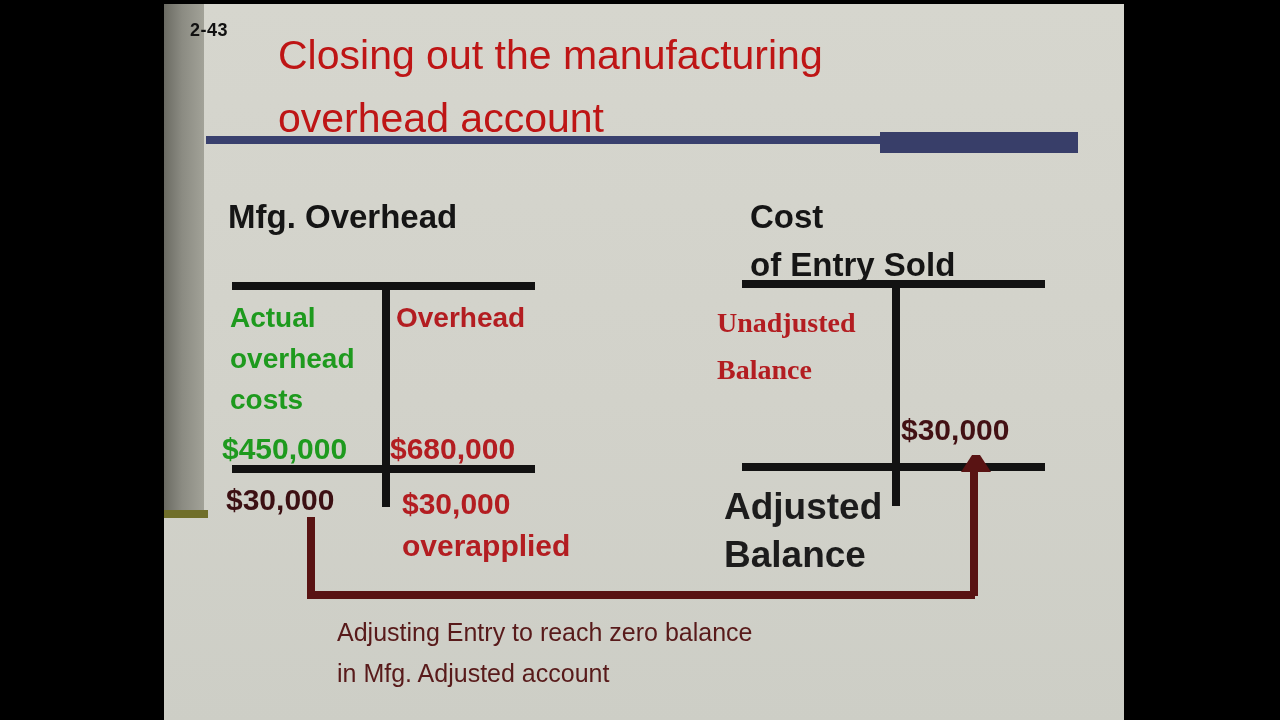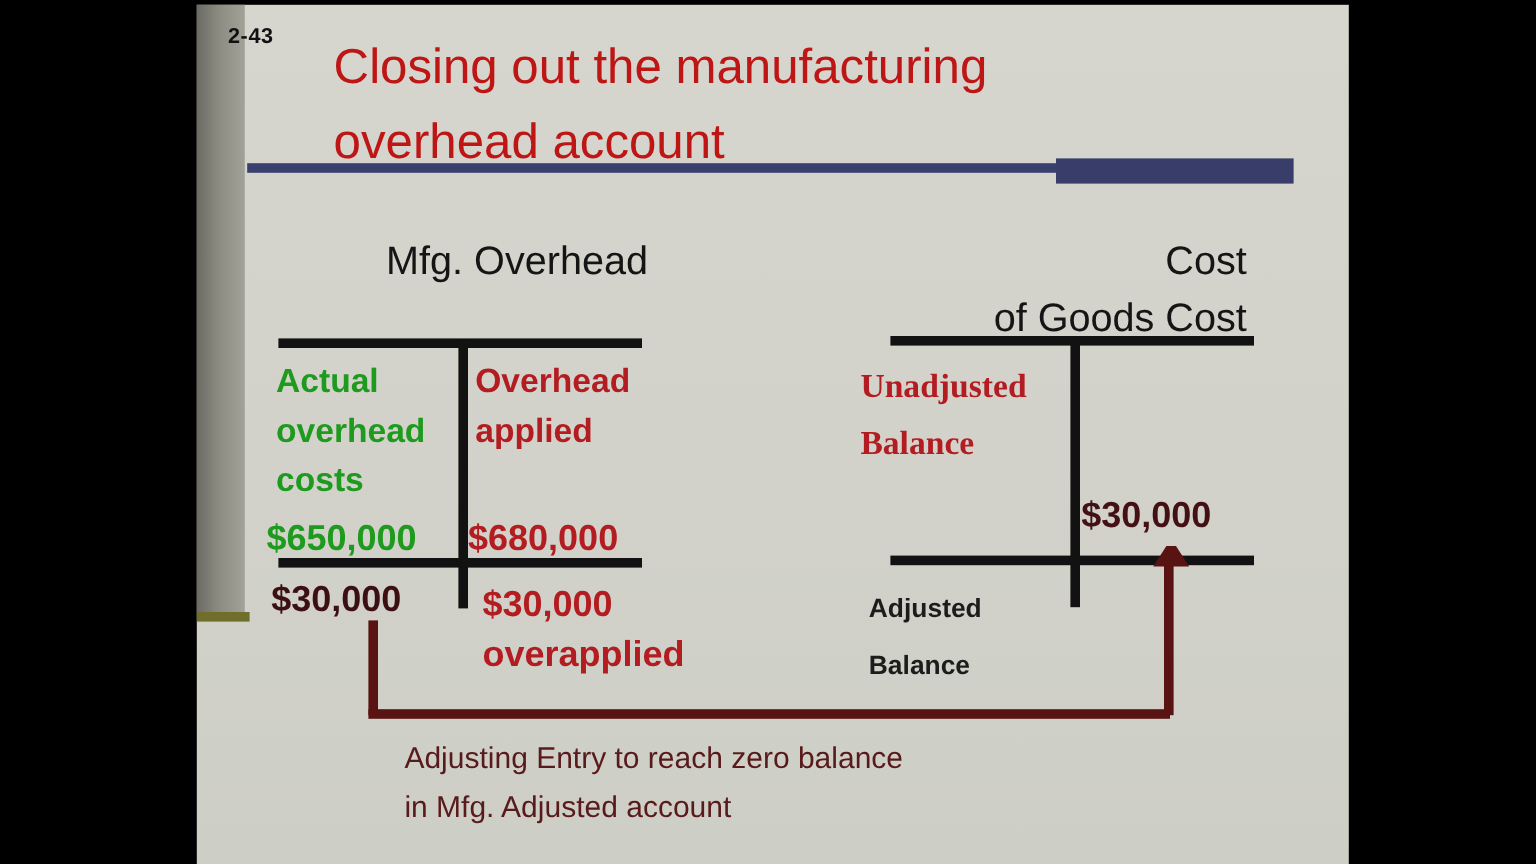--- a/index.html
+++ b/index.html
@@ -40,22 +40,22 @@
   .title-rule {
     position: absolute; left: 42px; top: 132px; width: 678px; height: 3px;
     background: #39406e;
   }
   .title-accent-bar {
     position: absolute; left: 716px; top: 128px; width: 198px; height: 21px;
     background: #383e69;
   }
 
   .acct-heading {
-    position: absolute; text-align: right;
-    font-size: 33px; font-weight: normal; color: #151515; line-height: 40px;
+    position: absolute; text-align: left;
+    font-size: 33px; font-weight: bold; color: #151515; line-height: 40px;
   }
   .mfg-heading  { left: 60px;  top: 189px; width: 320px; }
   .cogs-heading { left: 578px; top: 185px; width: 305px; }
 
   .hline { position: absolute; height: 3.5px; background: #121212; }
   .vline { position: absolute; width: 3.5px;  background: #121212; }
 
   .mfg-top    { left: 68px;  top: 278px; width: 303px; }
   .mfg-stem   { left: 218px; top: 279px; height: 224px; }
   .mfg-bottom { left: 68px;  top: 461px; width: 303px; }
@@ -68,21 +68,21 @@
 
   .mfg-debit-label  { left: 58px;  top: 289px; width: 160px; font-size: 28px; line-height: 33px; color: #1e9a1e; }
   .mfg-credit-label { left: 224px; top: 289px; width: 160px; font-size: 28px; line-height: 33px; color: #b31d21; }
   .mfg-debit-amount  { left: 54px;  top: 424px; width: 168px; font-size: 30px; color: #1e9a1e; }
   .mfg-credit-amount { left: 222px; top: 424px; width: 170px; font-size: 30px; color: #b31d21; }
   .mfg-balance-debit  { left: 58px;  top: 475px; width: 160px; font-size: 30px; color: #3c1013; }
   .mfg-balance-credit { left: 230px; top: 475px; width: 180px; font-size: 30px; line-height: 34px; color: #b31d21; }
 
   .cogs-debit-label { left: 545px; top: 291px; width: 180px; font-size: 28px; line-height: 39px; color: #b31d21; font-family: Liberation Serif, serif; }
   .cogs-credit-amount { left: 733px; top: 405px; width: 150px; font-size: 30px; color: #431114; }
-  .cogs-adjusted-label { left: 552px; top: 475px; width: 180px; font-size: 22px; line-height: 40px; color: #1c1c1c; }
+  .cogs-adjusted-label { left: 552px; top: 475px; width: 180px; font-size: 37px; line-height: 40px; color: #1c1c1c; }
 
   .bracket-left-v { position: absolute; left: 143px; top: 513px; width: 4.5px; height: 79px; background: #591313; }
   .bracket-h      { position: absolute; left: 143px; top: 587px; width: 668px; height: 4.5px; background: #591313; }
   .arrow-shaft    { position: absolute; left: 806px; top: 456px; width: 4.5px; height: 136px; background: #591313; }
   .arrow-head {
     position: absolute; left: 797px; top: 443px;
     width: 0; height: 0;
     border-left: 11px solid transparent;
     border-right: 11px solid transparent;
     border-bottom: 17px solid #591313;
@@ -119,36 +119,35 @@
     <div class="hline mfg-bottom"></div>
 
     <div class="cell mfg-debit-label">
       <div>Actual</div>
       <div>overhead</div>
       <div>costs</div>
     </div>
 
     <div class="cell mfg-credit-label">
       <div>Overhead</div>
-      <div>applied</div>
     </div>
 
-    <div class="cell mfg-debit-amount">$650,000</div>
+    <div class="cell mfg-debit-amount">$450,000</div>
     <div class="cell mfg-credit-amount">$680,000</div>
 
     <div class="cell mfg-balance-debit">$30,000</div>
 
     <div class="cell mfg-balance-credit">
       <div>$30,000</div>
       <div>overapplied</div>
     </div>
 
     <div class="acct-heading cogs-heading">
       <div>Cost</div>
-      <div>of Goods Cost</div>
+      <div>of Entry Sold</div>
     </div>
 
     <div class="hline cogs-top"></div>
     <div class="vline cogs-stem"></div>
     <div class="hline cogs-bottom"></div>
 
     <div class="cell cogs-debit-label">
       <div>Unadjusted</div>
       <div>Balance</div>
     </div>

